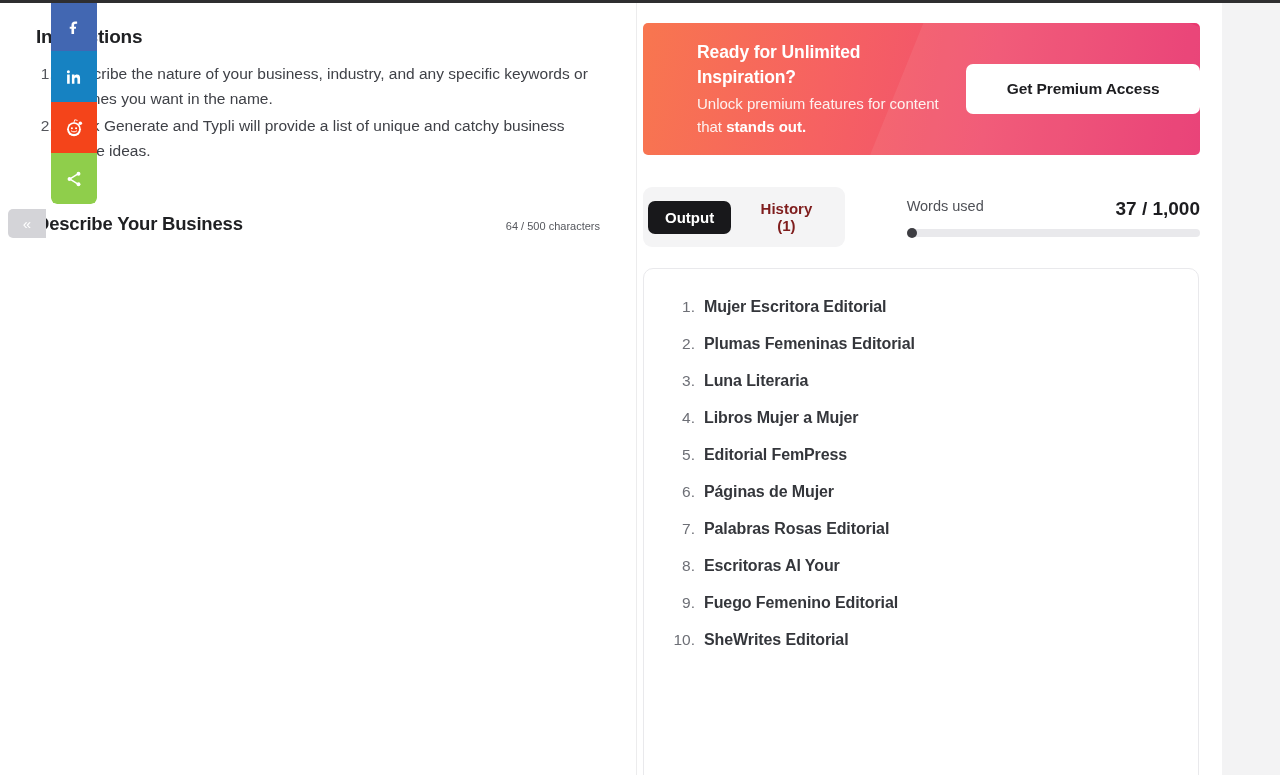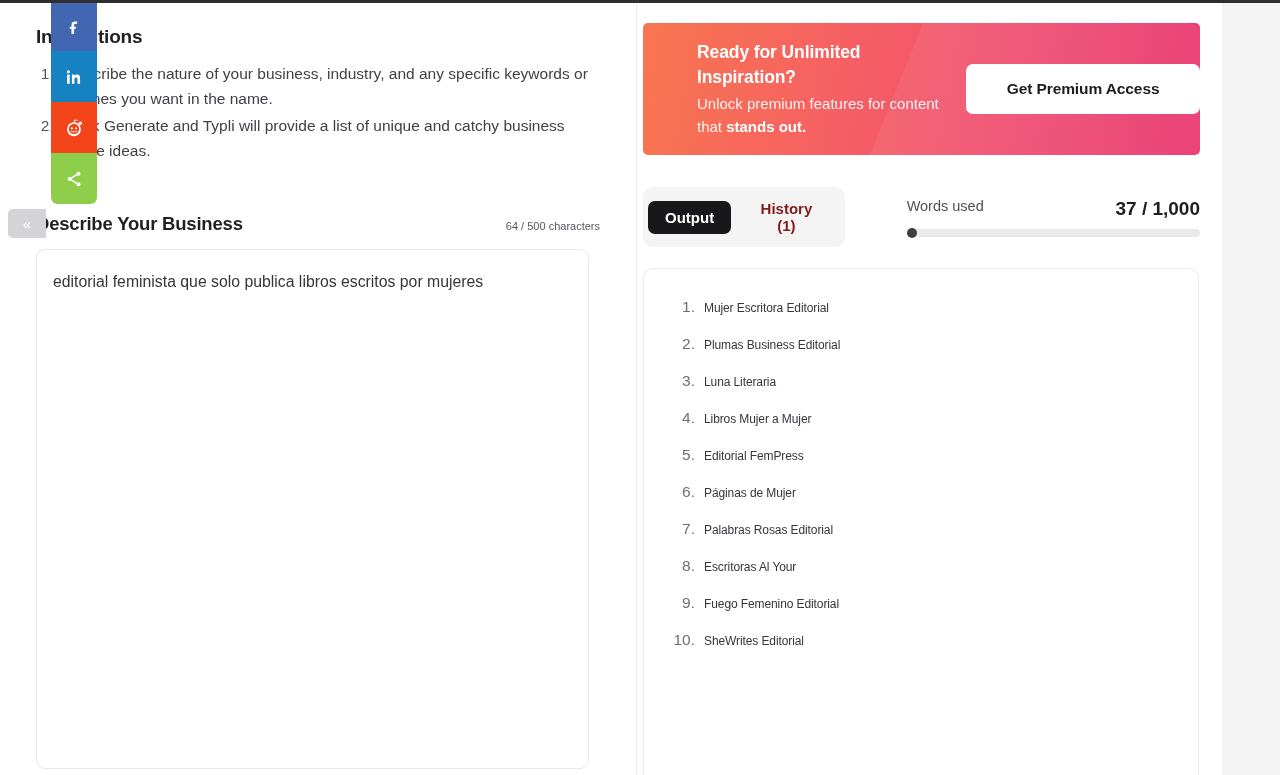--- a/index.html
+++ b/index.html
@@ -332,23 +332,24 @@
   }
   .result-num {
     width: 34px;
     flex: 0 0 34px;
     text-align: right;
     padding-right: 9px;
     font-size: 15.5px;
     color: #6d6f76;
   }
   .result-text {
-    font-size: 12px;
+    font-size: 16px;
     color: #34363b;
     letter-spacing: -0.1px;
+    font-weight: bold;
   }
 </style>
 </head>
 <body>
 
 <div class="top-chrome"></div>
 <div class="right-gutter"></div>
 
 <div class="page">
   <div class="columns">
@@ -360,21 +361,20 @@
       <ol class="instructions-list">
         <li>Describe the nature of your business, industry, and any specific keywords or themes you want in the name.</li>
         <li>Click Generate and Typli will provide a list of unique and catchy business name ideas.</li>
       </ol>
 
       <div class="describe-row">
         <h3 class="describe-title">Describe Your Business</h3>
         <span class="char-counter">64 / 500 characters</span>
       </div>
 
-      <textarea class="business-textarea" placeholder="Describe your business..." style="">editorial feminista que solo publica libros escritos por mujeres</textarea>
     </div>
 
     <div class="col-divider"></div>
 
     <div class="col-right">
 
       <div class="premium-banner">
         <div class="banner-sheen"></div>
         <div class="banner-text">
           <div class="banner-title">Ready for Unlimited Inspiration?</div>
@@ -401,21 +401,21 @@
       </div>
 
       <div class="output-card">
         <ol class="results-list">
             <li>
               <span class="result-num">1.</span>
               <span class="result-text">Mujer Escritora Editorial</span>
             </li>
             <li>
               <span class="result-num">2.</span>
-              <span class="result-text">Plumas Business Editorial</span>
+              <span class="result-text">Plumas Femeninas Editorial</span>
             </li>
             <li>
               <span class="result-num">3.</span>
               <span class="result-text">Luna Literaria</span>
             </li>
             <li>
               <span class="result-num">4.</span>
               <span class="result-text">Libros Mujer a Mujer</span>
             </li>
             <li>

